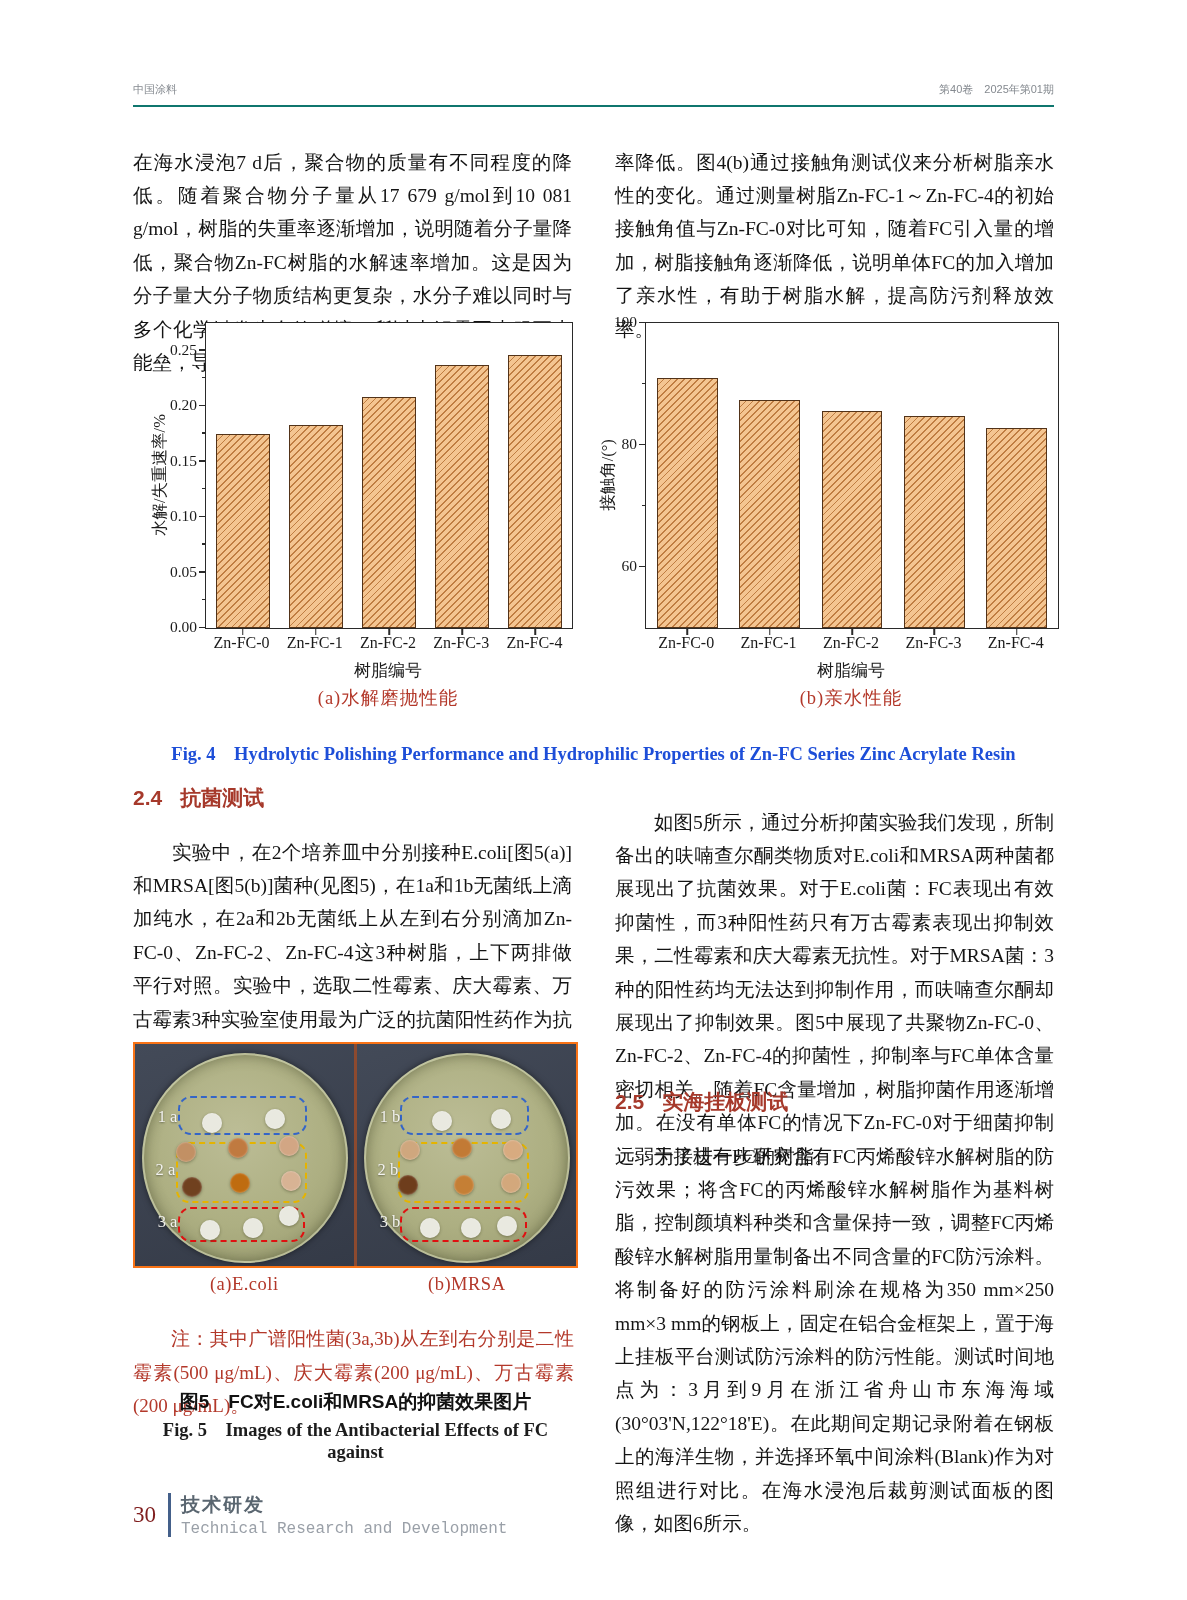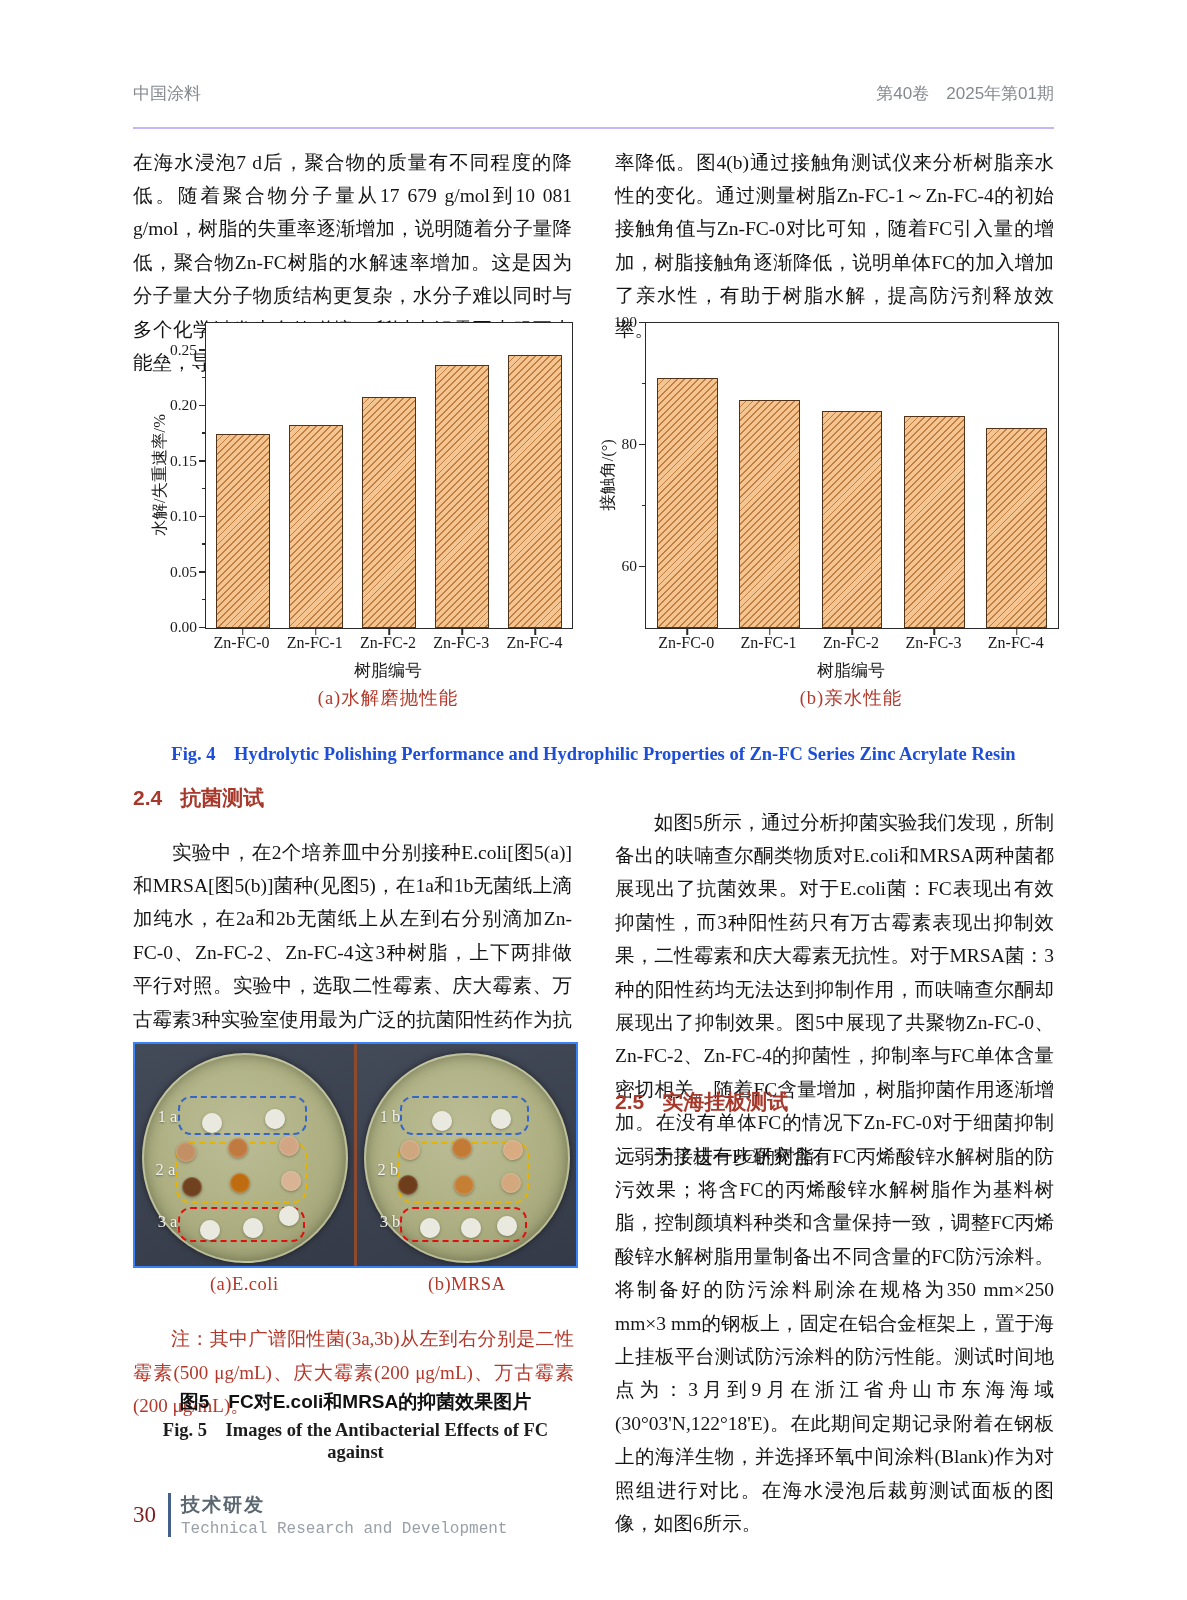--- a/index.html
+++ b/index.html
@@ -1,21 +1,21 @@
 <!DOCTYPE html>
 <html><head>
 <meta charset="utf-8">
 <style>
   html,body{margin:0;padding:0;background:#e8e8e8;}
   .page{position:relative;width:1187px;height:1600px;background:#ffffff;margin:0 auto;
         font-family:"Liberation Serif","DejaVu Serif",serif;color:#1c1c1c;overflow:hidden;}
   
   .header{position:absolute;left:133px;top:82px;width:921px;display:flex;justify-content:space-between;
-          align-items:flex-end;padding-bottom:22px;border-bottom:2px solid #c4b5fd;
-          font-size:17px;color:#84898f;font-family:"Liberation Sans","DejaVu Sans",sans-serif;}
+          align-items:flex-end;padding-bottom:8px;border-bottom:2px solid #0f766e;
+          font-size:11px;color:#84898f;font-family:"Liberation Sans","DejaVu Sans",sans-serif;}
   
   .para{position:absolute;width:439px;font-size:19.5px;line-height:33.4px;text-align:justify;
         color:#141414;}
   .para.indent{text-indent:2em;}
   .sec-head{position:absolute;font-family:"Liberation Sans","DejaVu Sans",sans-serif;
             font-weight:bold;font-size:21px;color:#a6392b;}
   .sec-head .sec-num{margin-right:18px;}
   
   .fig4{position:absolute;left:133px;top:318px;width:921px;height:470px;}
   .chart{position:absolute;top:0;height:420px;}
@@ -48,21 +48,21 @@
                  color:#b3382a;letter-spacing:1px;}
   .chart-a .panel-caption{left:255px;}
   .chart-b .panel-caption{left:258px;}
   .fig-cap-zh{position:absolute;left:0;width:100%;text-align:center;font-weight:bold;font-size:19px;
               font-family:"Liberation Sans","DejaVu Sans",sans-serif;color:#111;}
   .fig-cap-en{position:absolute;left:0;width:100%;text-align:center;font-weight:bold;font-size:18.5px;color:#1d4ed8;}
   .fig4 .fig-cap-zh{top:394px;}
   .fig4 .fig-cap-en{top:423px;}
   
   .fig5{position:absolute;left:133px;top:1042px;width:445px;height:226px;display:flex;
-        background:#3a4150;border:2px solid #3b82f6;box-sizing:border-box;}
+        background:#3a4150;border:2px solid #f97316;box-sizing:border-box;}
   .dish-panel{position:relative;flex:1;background:linear-gradient(160deg,#434a58,#343a47);overflow:hidden;}
   .dish-panel + .dish-panel{border-left:3px solid #8d4a2f;}
   .dish{position:absolute;left:50%;top:9px;transform:translateX(-50%);width:202px;height:206px;
         border-radius:50%;
         background:radial-gradient(circle at 46% 38%,#bcbd96 0%,#adaf82 55%,#9fa175 80%,#8f926a 100%);
         box-shadow:inset 0 0 14px rgba(40,45,20,0.45),0 0 6px rgba(0,0,0,0.5);
         border:2px solid rgba(215,220,190,0.45);}
   .zone{position:absolute;border:2.2px dashed;border-radius:13px;box-sizing:border-box;}
   .row-label{position:absolute;color:#f2f2ee;font-size:16.5px;transform:translate(0,-50%);
              text-shadow:0 1px 2px rgba(0,0,0,0.4);white-space:nowrap;}

